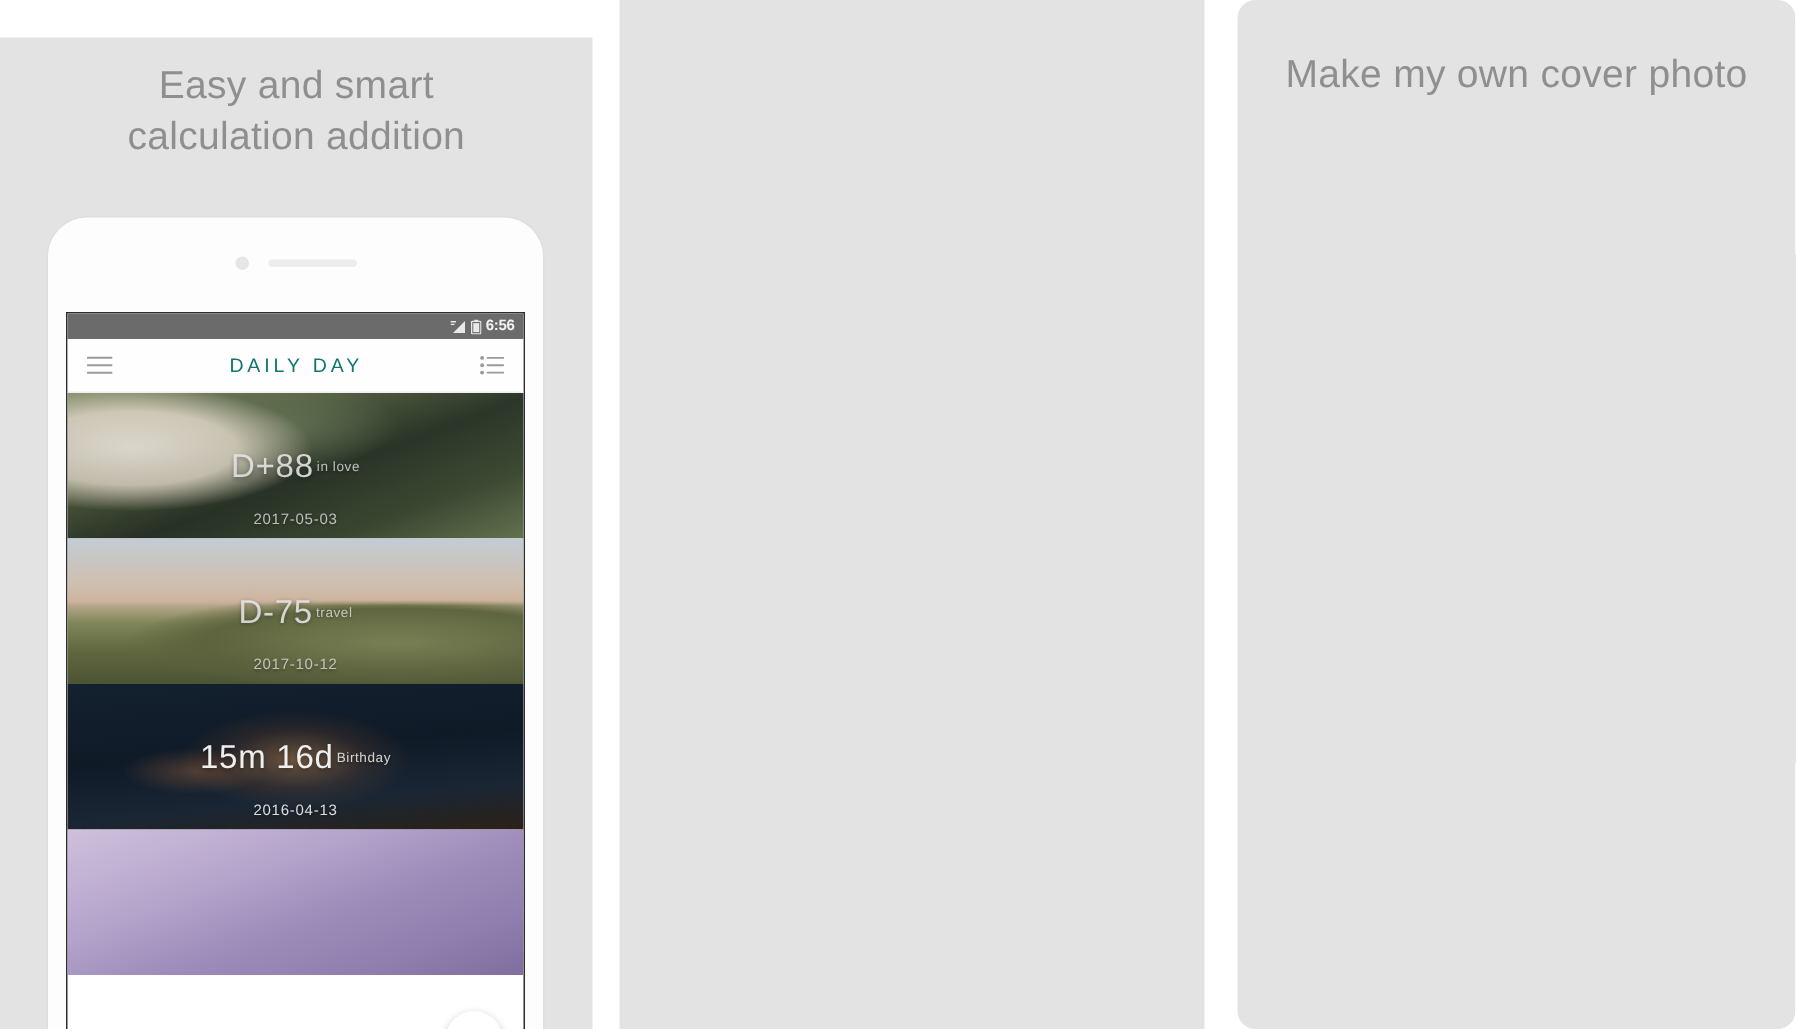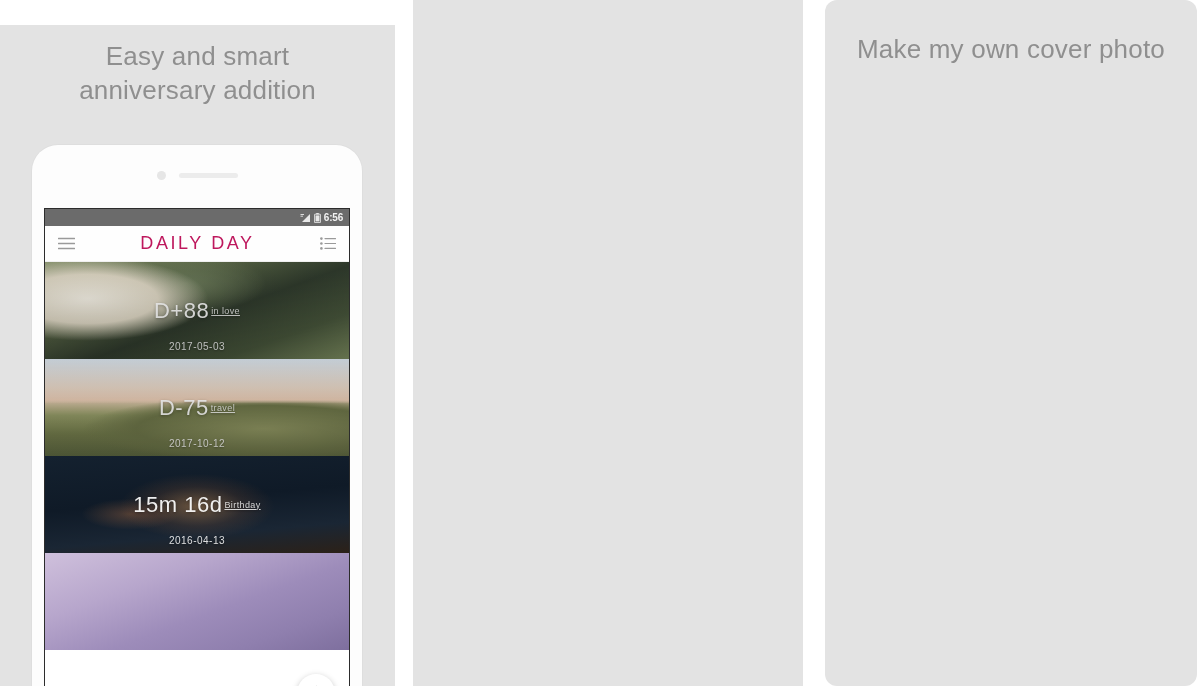--- a/index.html
+++ b/index.html
@@ -98,22 +98,22 @@
 
   
   .appbar {
     height: 36px;
     background: #fefefe;
     display: flex; align-items: center; justify-content: space-between;
     padding: 0 13px;
     border-bottom: 1px solid #f0f0f0;
   }
   .appbar-title {
-    color: #be185d;
-    font-size: 18px;
+    color: #0f766e;
+    font-size: 13px;
     letter-spacing: 2.6px;
     font-weight: 400;
   }
 
   
   .cards { position: absolute; top: 53px; left: 0; right: 0; bottom: 0; }
   .card {
     position: relative;
     height: 97px;
     overflow: hidden;
@@ -130,21 +130,20 @@
     font-weight: 300;
     letter-spacing: .5px;
     text-shadow: 0 1px 3px rgba(0,0,0,0.30);
     line-height: 1.05;
   }
   .card-label {
     color: rgba(255,255,255,0.80);
     font-size: 9px;
     letter-spacing: .4px;
     text-shadow: 0 1px 2px rgba(0,0,0,0.35);
-    text-decoration: underline;
   }
   .card-date {
     position: absolute;
     bottom: 7px; left: 0; right: 0;
     text-align: center;
     color: rgba(255,255,255,0.85);
     font-size: 10px;
     letter-spacing: .5px;
     text-shadow: 0 1px 2px rgba(0,0,0,0.35);
   }
@@ -189,21 +188,21 @@
   }
 </style>
 </head>
 <body>
 
 <div class="stage">
 
   <div class="panel panel-1">
     <div class="panel-headline">
       <div>Easy and smart</div>
-      <div>anniversary addition</div>
+      <div>calculation addition</div>
     </div>
 
     <div class="phone phone-1">
       <div class="phone-top">
         <span class="cam-dot"></span>
         <span class="speaker"></span>
       </div>
 
       <div class="screen">
 

